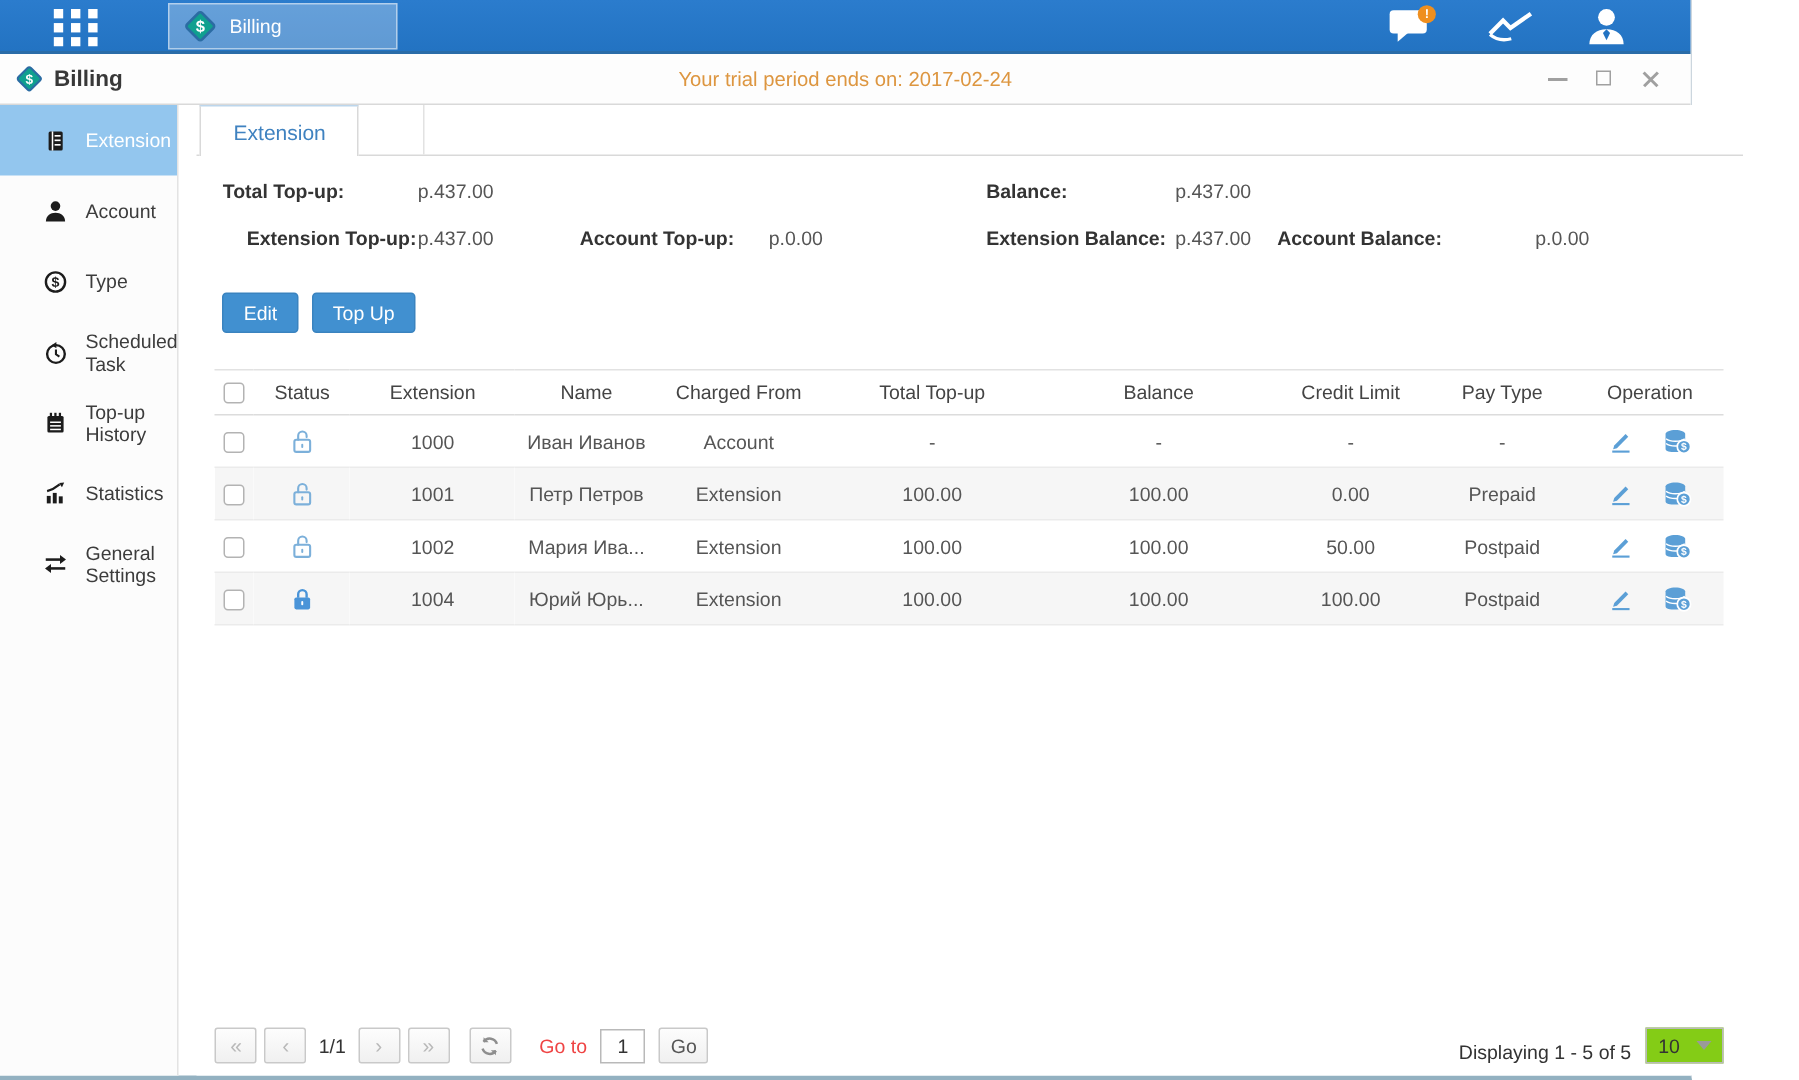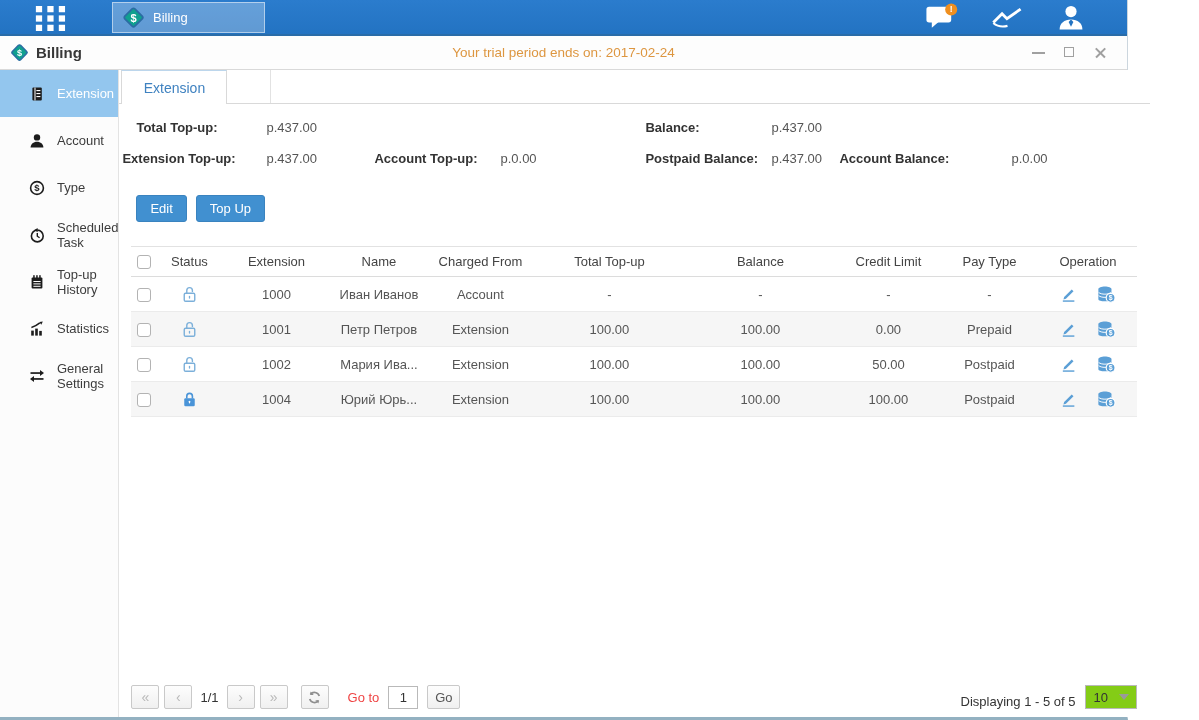--- a/index.html
+++ b/index.html
@@ -22,21 +22,21 @@
   .tb-left { display:flex; align-items:center; gap:7px; padding-left:10px; position:relative; z-index:2; }
   .tb-title { font-weight:bold; font-size:15px; color:#383838; }
   .win-ctrls { margin-left:auto; display:flex; align-items:center; gap:18px; padding-right:20px; position:relative; z-index:2; }
   .wc { width:13px; height:13px; position:relative; cursor:pointer; display:inline-block; }
   .wc .bar { position:absolute; left:0; right:0; top:6px; height:2px; background:#a0a0a0; }
   .wc .box { position:absolute; left:1px; top:1px; width:10px; height:10px; border:1.5px solid #a0a0a0; }
   .wc .x1,.wc .x2 { position:absolute; left:0; top:5.5px; width:13px; height:1.6px; background:#a0a0a0; }
   .wc .x1 { transform:rotate(45deg); } .wc .x2 { transform:rotate(-45deg); }
 
   
-  .app { display:flex; height:647px; }
+  .app { display:flex; height:647px;gap:12px; }
   .sidebar { width:168px; background:#fcfcfc; border-right:1px solid #e3e3e3; padding-top:0; }
   .side-item { height:47px; display:flex; align-items:center; gap:12px; padding-left:29px; color:#3c3c3c; cursor:pointer; }
   .side-item .sicon { flex:0 0 auto; }
   .side-item.active { background:#93c6ee; color:#fff; }
   .content { flex:1; position:relative; background:#fff; }
 
   
   .tabstrip { height:34px; border-bottom:1px solid #d9d9d9; display:flex; }
   .tab { margin-left:2px; width:106px; border:1px solid #d9d9d9; border-bottom:none; border-top-color:#bcd6ec; background:#fff; color:#3f82c0; font-size:14px; display:flex; align-items:center; justify-content:center; position:relative; top:0; height:34px; cursor:pointer; }
   .tab-ghost { width:44px; border-right:1px solid #e2e2e2; height:100%; }
@@ -256,25 +256,25 @@
           <span>Extension</span>
         </div>
         <div class="tab-ghost"></div>
       </div>
 
       <div class="summary">
         <span class="sum lb" style="top:16px;left:17px">Total Top-up:</span>
         <span class="sum vl" style="top:16px;left:147px">p.437.00</span>
         <span class="sum lb" style="top:16px;left:526px">Balance:</span>
         <span class="sum vl" style="top:16px;left:652px">p.437.00</span>
-        <span class="sum lb" style="top:47px;left:3px">Extension Top-up:</span>
+        <span class="sum lb" style="top:47px;left:33px">Extension Top-up:</span>
         <span class="sum vl" style="top:47px;left:147px">p.437.00</span>
         <span class="sum lb" style="top:47px;left:255px">Account Top-up:</span>
         <span class="sum vl" style="top:47px;left:381px">p.0.00</span>
-        <span class="sum lb" style="top:47px;left:526px">Postpaid Balance:</span>
+        <span class="sum lb" style="top:47px;left:526px">Extension Balance:</span>
         <span class="sum vl" style="top:47px;left:652px">p.437.00</span>
         <span class="sum lb" style="top:47px;left:720px">Account Balance:</span>
         <span class="sum vl" style="top:47px;left:892px">p.0.00</span>
       </div>
 
       <div class="actions">
         <button class="btn-blue">Edit</button>
         <button class="btn-blue">Top Up</button>
       </div>
 

